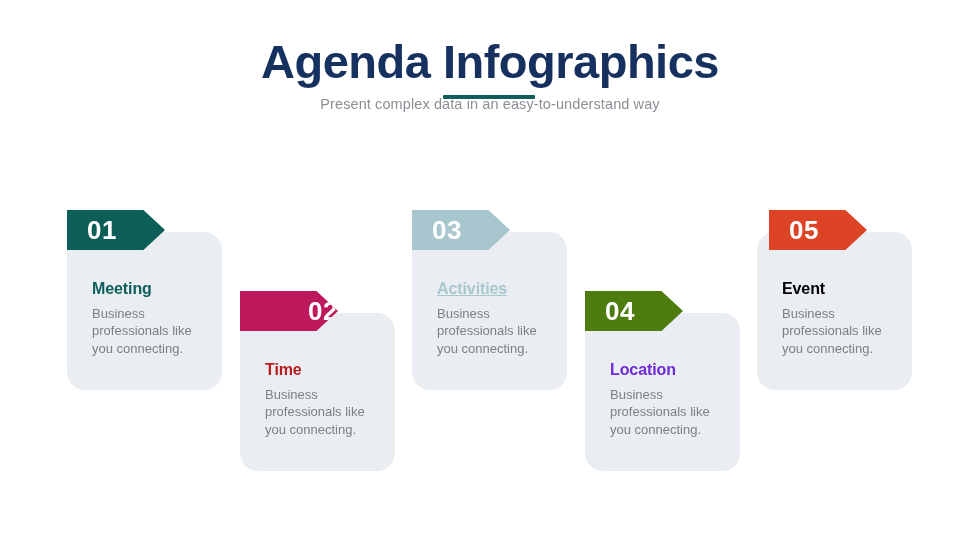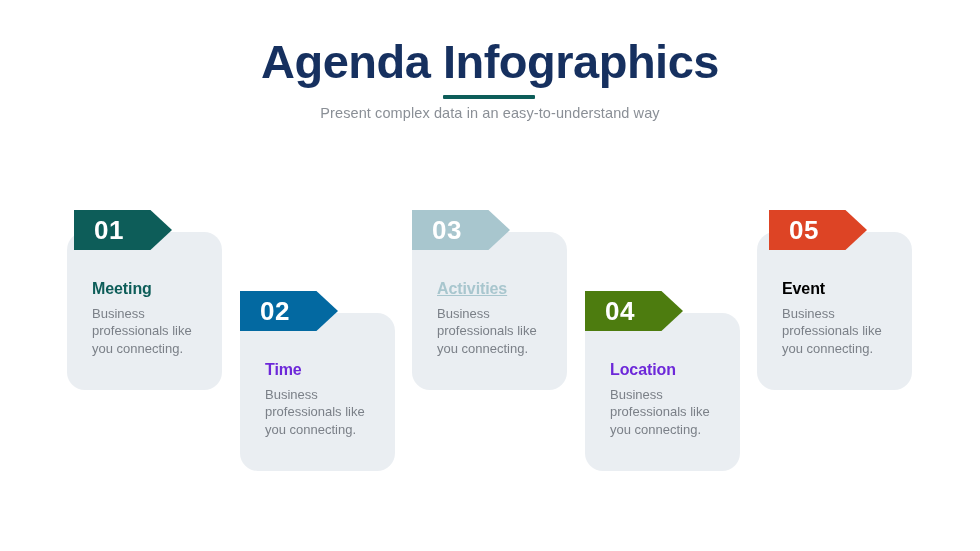--- a/index.html
+++ b/index.html
@@ -33,21 +33,21 @@
   }
   .title {
     font-size: 47px;
     font-weight: bold;
     color: #16305f;
     letter-spacing: -0.5px;
     line-height: 1.1;
     margin: 0;
   }
   .subtitle {
-    margin: 17px 0 0 0;
+    margin: 8px 0 0 0;
     font-size: 14.5px;
     color: #8a8f96;
     font-weight: normal;
     letter-spacing: 0.1px;
   }
   .rule {
     position: absolute;
     top: 95px;
     left: 443px;
     width: 92px;
@@ -130,31 +130,31 @@
 
   <div class="rule"></div>
 
   <div class="cards">
       <div class="card" style="left: 67px; top: 210px;">
         <div class="card-body" style="background: rgb(234, 238, 242);"></div>
         <div class="card-content">
           <p class="card-title" style="color: rgb(13, 93, 89);">Meeting</p>
           <p class="card-text" style="color: rgb(123, 128, 136);">Business professionals like you connecting.</p>
         </div>
-        <div class="banner" style="background: rgb(13, 93, 89); margin-left: 7px;">
+        <div class="banner" style="background: rgb(13, 93, 89);">
           <span class="banner-num">01</span>
         </div>
       </div>
       <div class="card" style="left: 240px; top: 291px;">
         <div class="card-body" style="background: rgb(234, 238, 242);"></div>
         <div class="card-content">
-          <p class="card-title" style="color: #6d28d9;">Time</p>
+          <p class="card-title" style="color: #b91c1c;">Time</p>
           <p class="card-text" style="color: rgb(123, 128, 136);">Business professionals like you connecting.</p>
         </div>
-        <div class="banner" style="background: #0369a1;">
+        <div class="banner" style="background: #be185d; justify-content: flex-end;">
           <span class="banner-num">02</span>
         </div>
       </div>
       <div class="card" style="left: 412px; top: 210px;">
         <div class="card-body" style="background: rgb(234, 238, 242);"></div>
         <div class="card-content">
           <p class="card-title" style="color: rgb(168, 198, 206); text-decoration: underline;">Activities</p>
           <p class="card-text" style="color: rgb(123, 128, 136);">Business professionals like you connecting.</p>
         </div>
         <div class="banner" style="background: rgb(168, 198, 206);">

